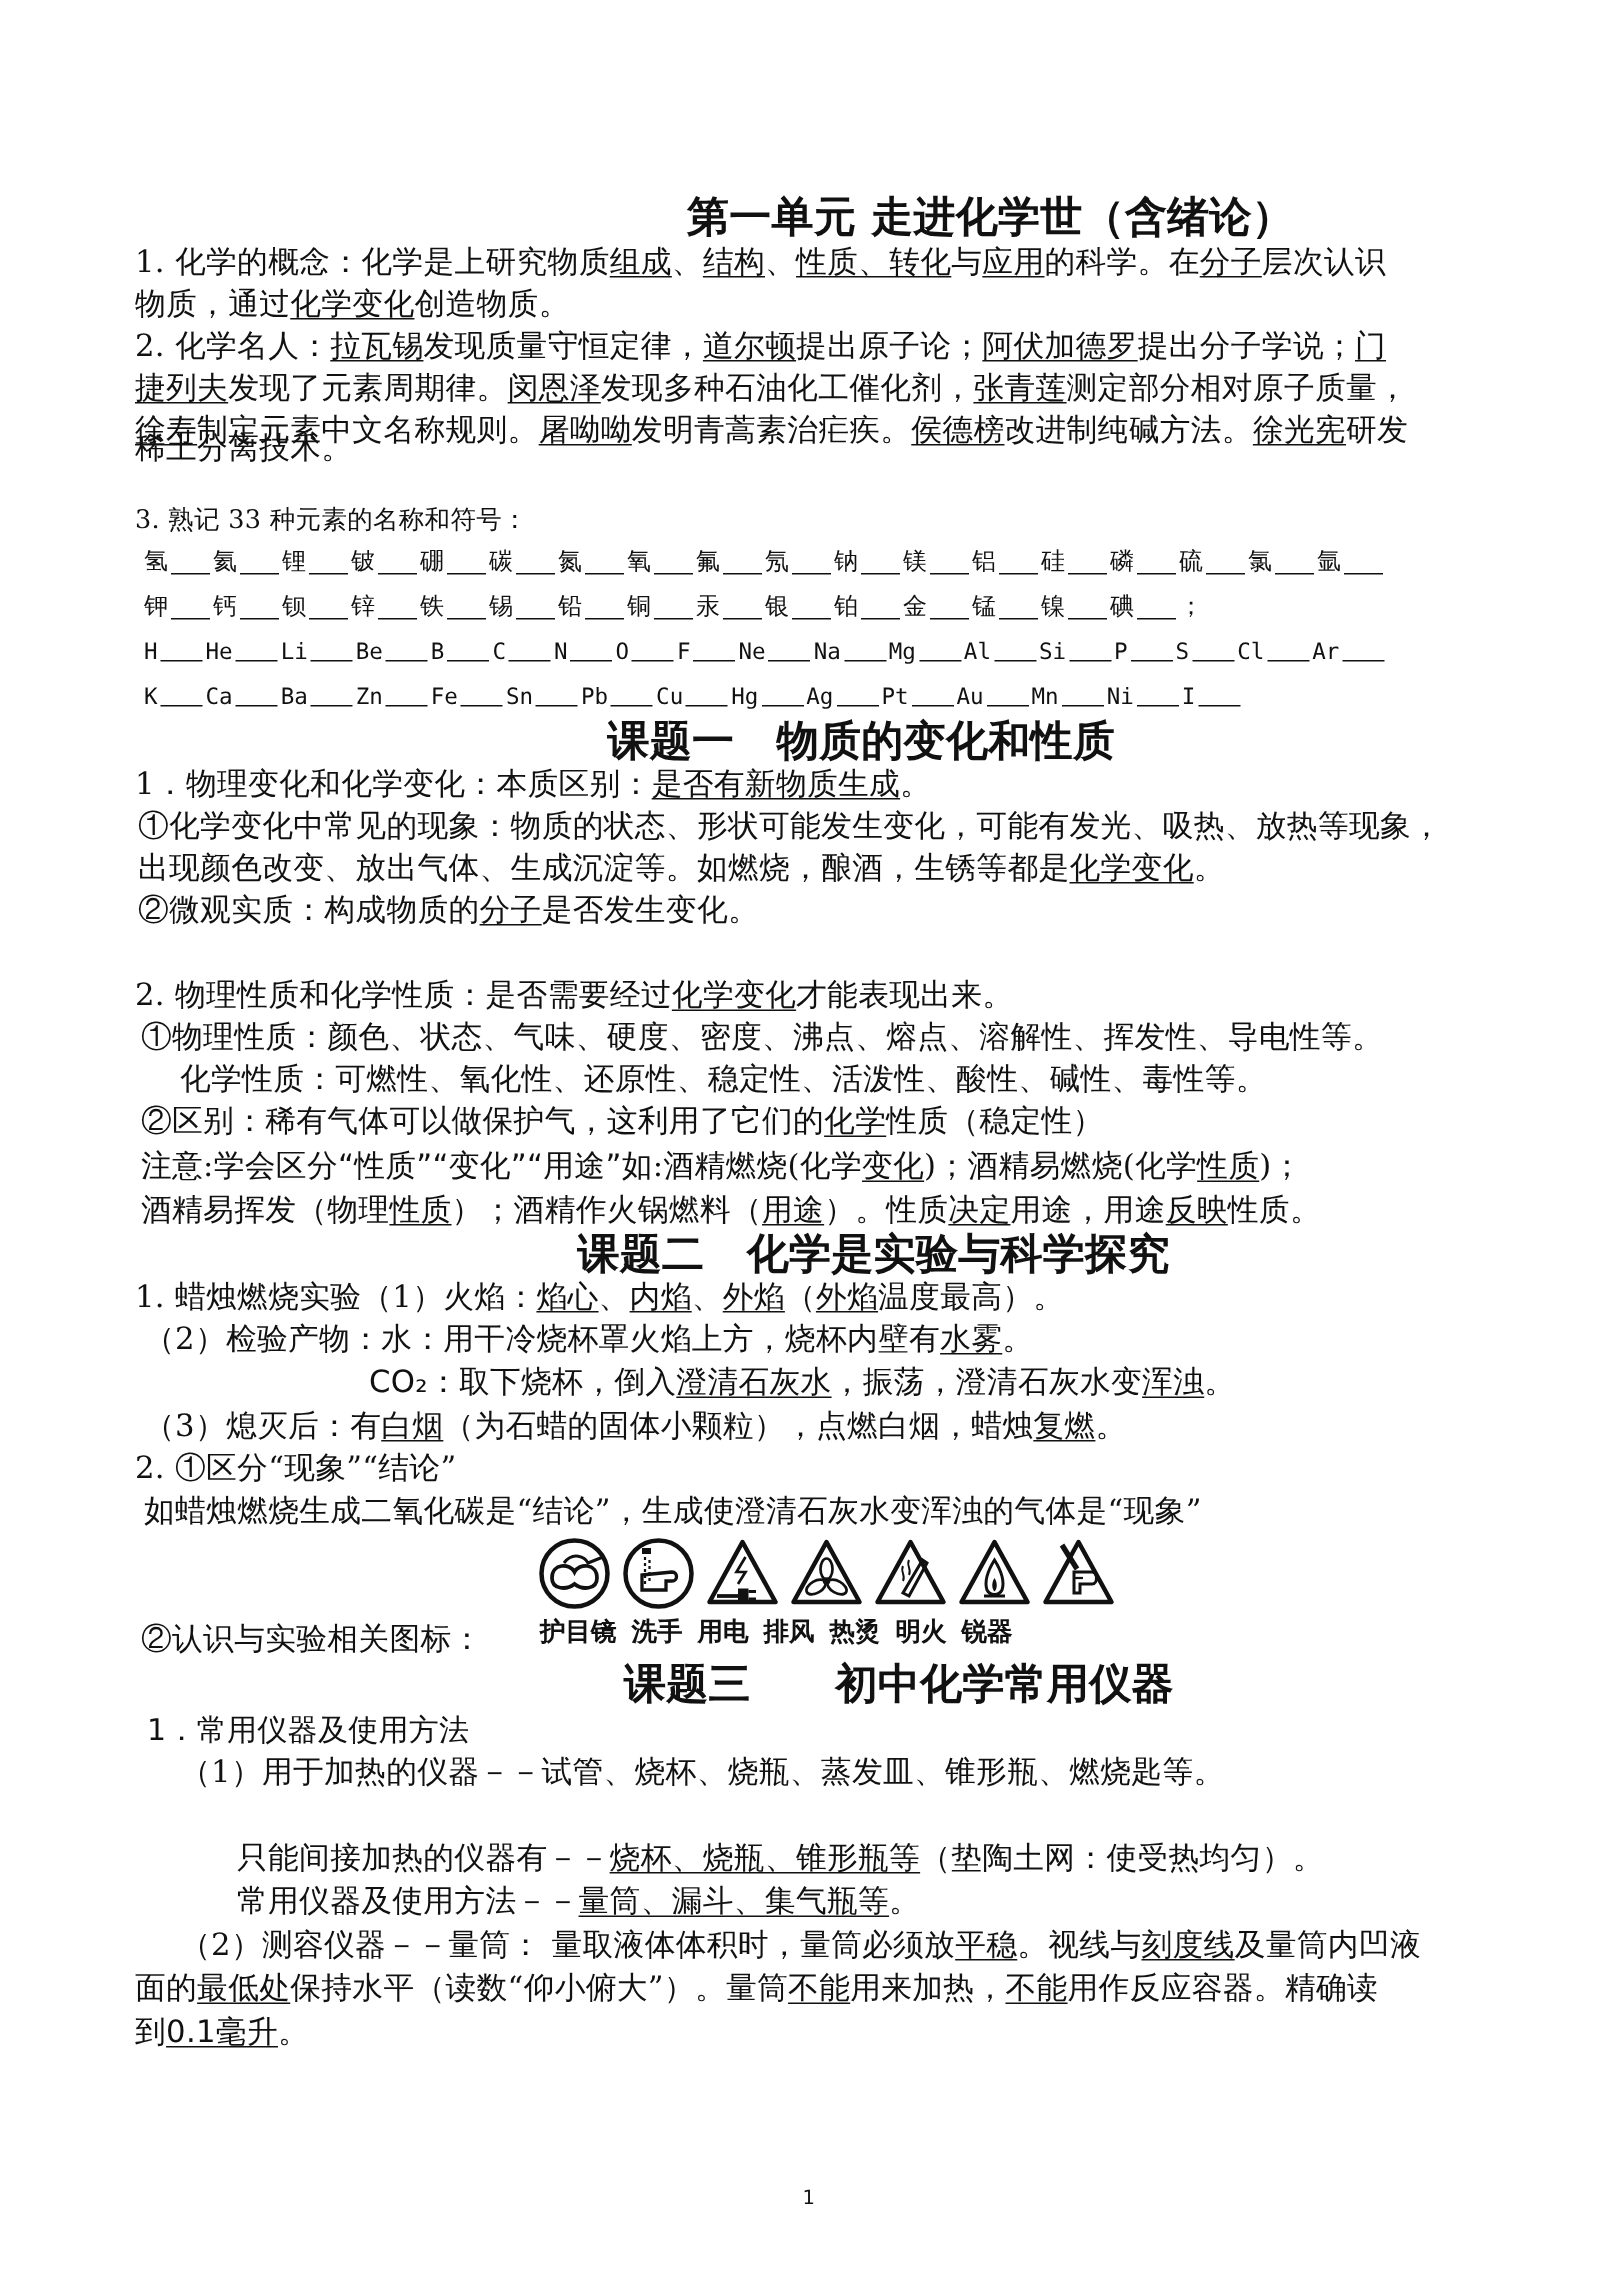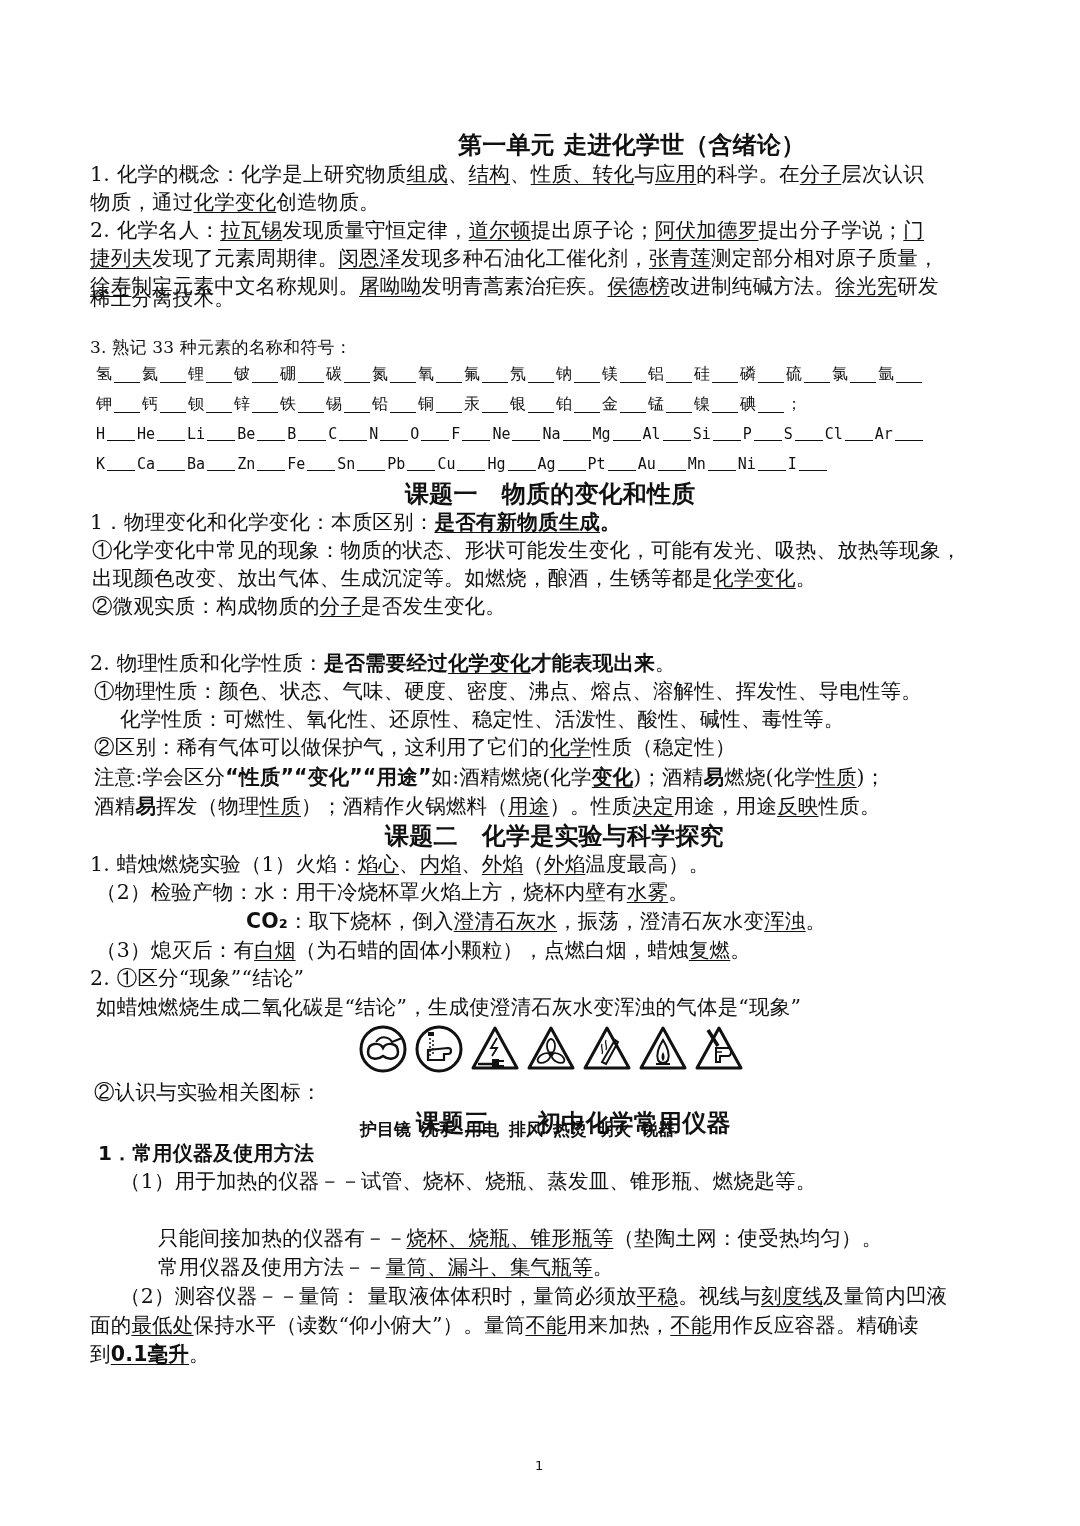--- a/index.html
+++ b/index.html
@@ -1,31 +1,31 @@
 <!DOCTYPE html>
 <html><head>
 <meta charset="utf-8">
 <style>
   html, body { margin: 0; padding: 0; background: #ffffff; }
   body { width: 1080px; height: 1526px; position: relative; overflow: hidden;
          font-family: "DejaVu Serif", "Liberation Serif", serif; color: #111; }
   .page { position: absolute; left: 0; top: 0; width: 1080px; height: 1526px; }
   .ln { position: absolute; left: 90px; white-space: nowrap; font-size: 20.5px; line-height: 28px; letter-spacing: 0.2px; }
-  .title { font-family: "DejaVu Sans", "Liberation Sans", sans-serif; font-weight: bold; font-size: 24px; }
+  .title { font-family: "DejaVu Sans", "Liberation Sans", sans-serif; font-weight: bold; font-size: 28px; }
   .u { text-decoration: underline; text-underline-offset: 3px; text-decoration-thickness: 1px; }
-  .b { font-weight: bold; font-family: "DejaVu Sans", "Liberation Sans", sans-serif; }
+  .b { font-weight: normal; font-family: "DejaVu Sans", "Liberation Sans", sans-serif; }
   .small { font-size: 16px; line-height: 22px; }
   .elrow { position: absolute; left: 96px; font-size: 16px; white-space: nowrap; display: flex; }
   .el { display: inline-flex; align-items: flex-end; }
   .el .blank { display: inline-block; border-bottom: 1px solid #111; height: 16px; margin: 0 2px 2px 2px; }
   .sym { font-family: "DejaVu Sans Mono", "Liberation Mono", monospace; font-size: 15px; }
   .icons { position: absolute; left: 358px; top: 1024px; display: flex; gap: 6px; }
   .icon { width: 50px; height: 50px; }
   .iconlabels { position: absolute; left: 360px; top: 1076px; display: flex; font-family: "DejaVu Sans", "Liberation Sans", sans-serif; font-weight: bold; font-size: 17px; }
-  .iconlabels span { display: inline-block; margin-right: 10px; margin-top: 42px; }
+  .iconlabels span { display: inline-block; margin-right: 10px; }
   .pagenum { position: absolute; left: 535px; top: 1458px; font-family: "DejaVu Sans", "Liberation Sans", sans-serif; font-size: 13px; }
 </style>
 </head>
 <body>
 
 <div class="page">
 
   <div class="ln title" style="left:458px; top:131px;">第一单元 走进化学世（含绪论）</div>
 
   <div class="ln" style="top:160px;">

